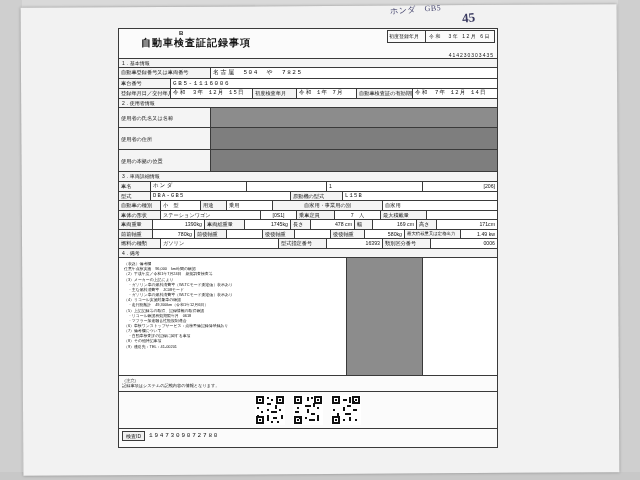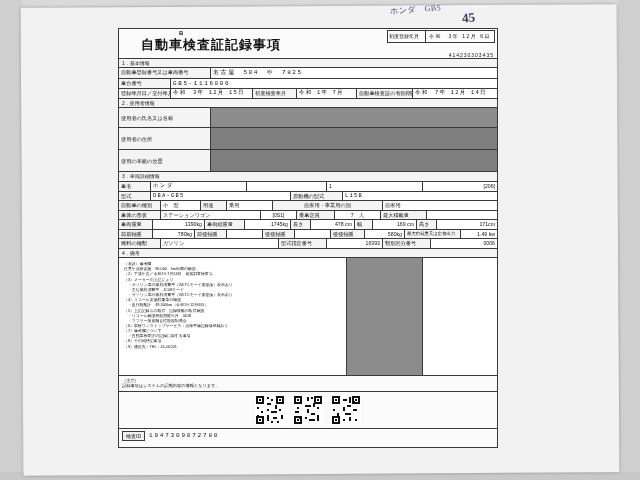--- a/index.html
+++ b/index.html
@@ -61,21 +61,21 @@
   .row { display:flex; border-bottom:1px solid #3a3a3a; }
   .cell { border-right:1px solid #3a3a3a; padding:1px 2px; overflow:hidden; white-space:nowrap; }
   .cell:last-child { border-right:none; }
 
   
   .hdr { position:relative; height:30px; border-bottom:1px solid #3a3a3a; }
   .hdr-b { position:absolute; left:60px; top:1px; font-size:6px; font-weight:bold; }
   .title {
     position:absolute; left:22px; top:8px;
     font-family:"Liberation Serif", serif;
-    font-size:13px; font-weight:bold; letter-spacing:1px;
+    font-size:10px; font-weight:bold; letter-spacing:1px;
   }
   .reg-box {
     position:absolute; right:2px; top:1px;
     width:108px; height:13px;
     border:1px solid #3a3a3a;
     display:flex; font-size:5px;
   }
   .reg-box .lbl { width:38px; border-right:1px solid #3a3a3a; padding:2px 1px; }
   .reg-box .val { flex:1; padding:2px 1px; text-align:center; letter-spacing:1.5px; }
   .docno {

